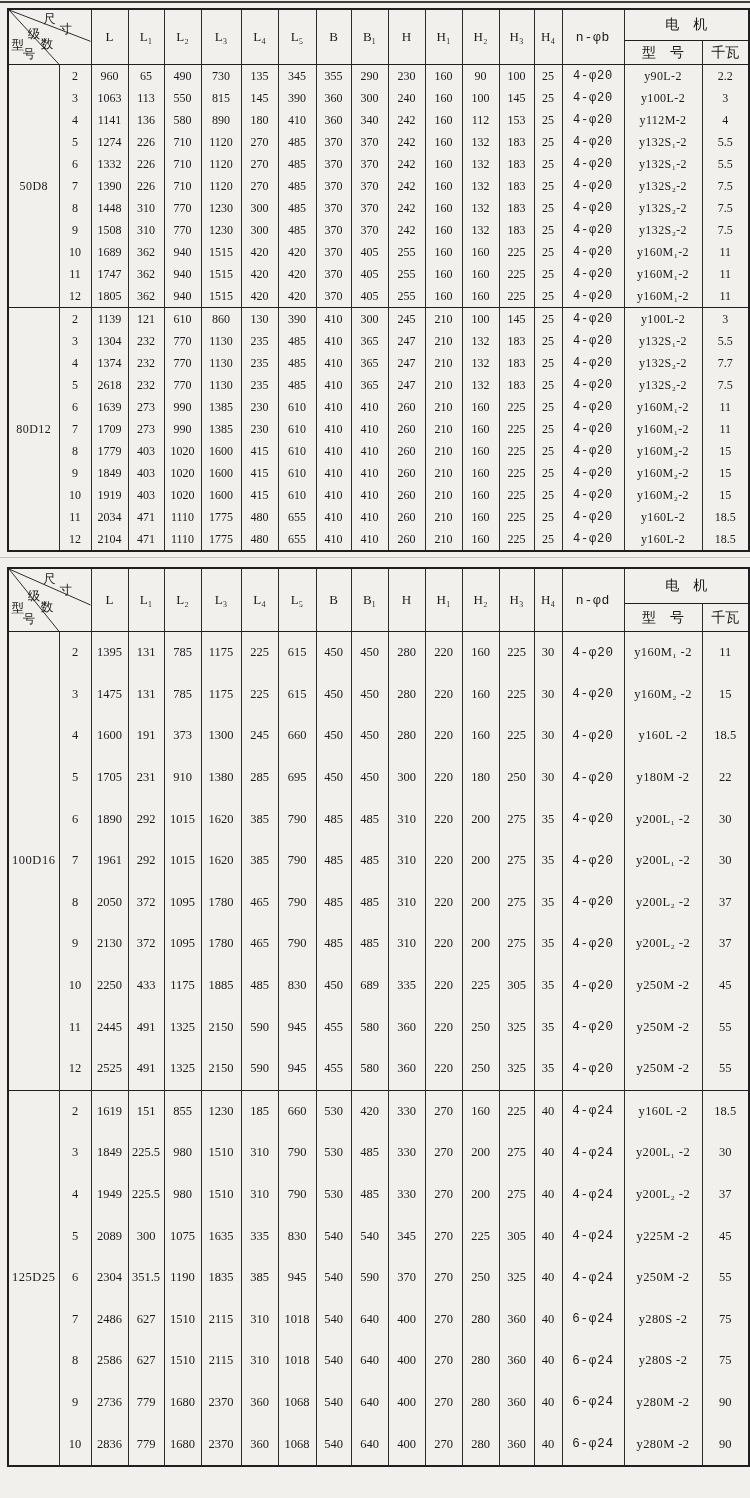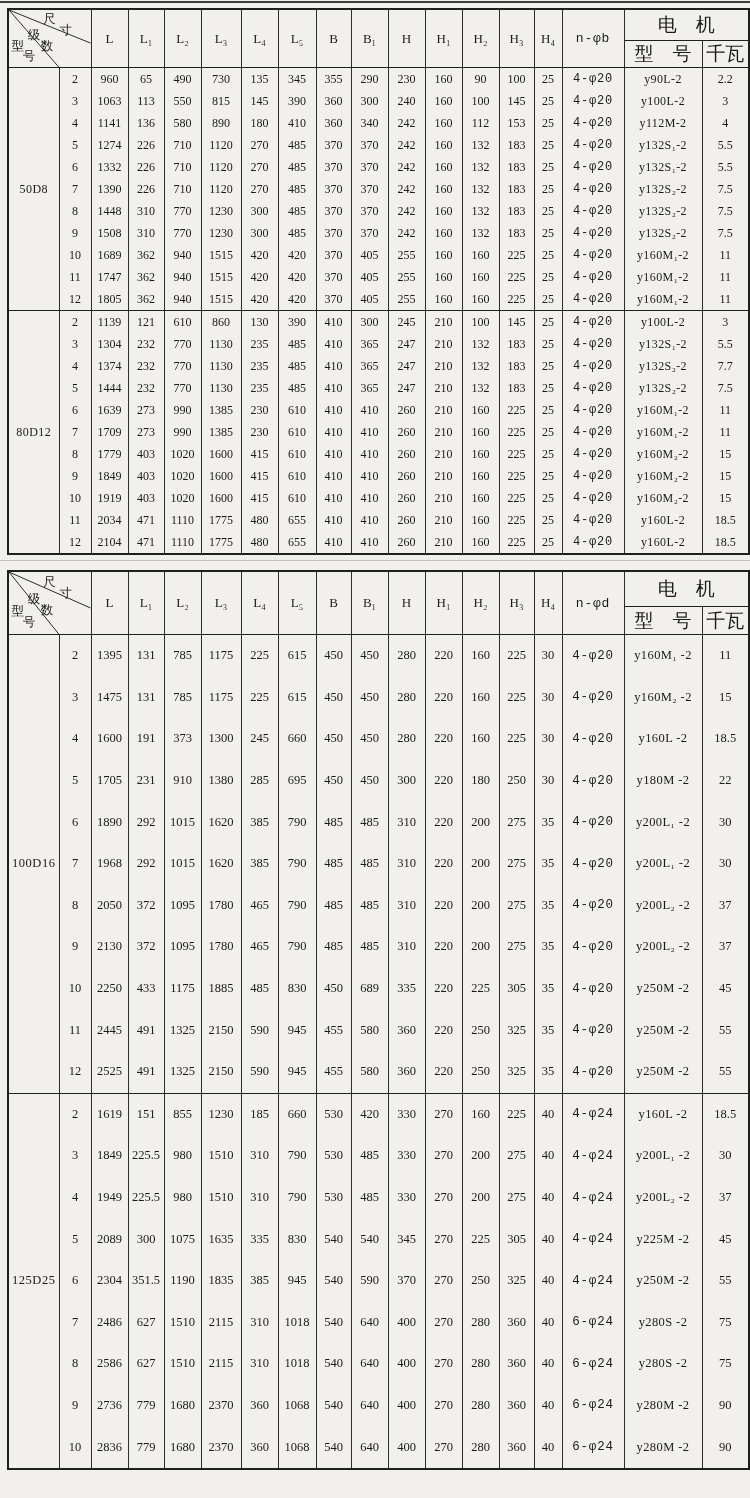--- a/index.html
+++ b/index.html
@@ -16,21 +16,21 @@
     border-collapse:collapse;table-layout:fixed;
     width:741px;margin-left:7px;
     border:2.4px solid #1f1f1f;
   }
   .dim-table th,.dim-table td{
     border:1px solid #2c2c2c;
     padding:0;text-align:center;vertical-align:middle;
     font-weight:normal;overflow:hidden;white-space:nowrap;
   }
   .dim-table thead th{font-size:13px;border-bottom:1.4px solid #1f1f1f;}
-  .dim-table thead .zh{font-size:19px;}
+  .dim-table thead .zh{font-size:14px;}
   .dim-table tbody td{border-top:none;border-bottom:none;font-size:12px;}
   .dim-table tbody tr.sec-start td{border-top:1.6px solid #1f1f1f;}
   .t1 thead tr.r1 th{height:30px;}
   .t1 thead tr.r2 th{height:23px;}
   .t2 thead tr.r1 th{height:34px;}
   .t2 thead tr.r2 th{height:27px;}
   .t1 tbody td{height:22px;}
   .t2 tbody td{height:41.6px;font-size:12.5px;}
   .model-cell{font-size:12.5px;letter-spacing:0.5px;font-family:Liberation Serif, serif;}
   .hole-cell,.hole-h{letter-spacing:0.8px;font-family:Liberation Mono, monospace;}
@@ -371,21 +371,21 @@
           <td>210</td>
           <td>132</td>
           <td>183</td>
           <td>25</td>
           <td class="hole-cell">4-φ20</td>
           <td class="motor-cell">y132S₂-2</td>
           <td>7.7</td>
         </tr>
         <tr class="">
           <td>5</td>
-          <td>1444</td>
+          <td>2618</td>
           <td>232</td>
           <td>770</td>
           <td>1130</td>
           <td>235</td>
           <td>485</td>
           <td>410</td>
           <td>365</td>
           <td>247</td>
           <td>210</td>
           <td>132</td>
@@ -681,21 +681,21 @@
           <td>220</td>
           <td>200</td>
           <td>275</td>
           <td>35</td>
           <td class="hole-cell">4-φ20</td>
           <td class="motor-cell">y200L₁ -2</td>
           <td>30</td>
         </tr>
         <tr class="">
           <td>7</td>
-          <td>1968</td>
+          <td>1961</td>
           <td>292</td>
           <td>1015</td>
           <td>1620</td>
           <td>385</td>
           <td>790</td>
           <td>485</td>
           <td>485</td>
           <td>310</td>
           <td>220</td>
           <td>200</td>

